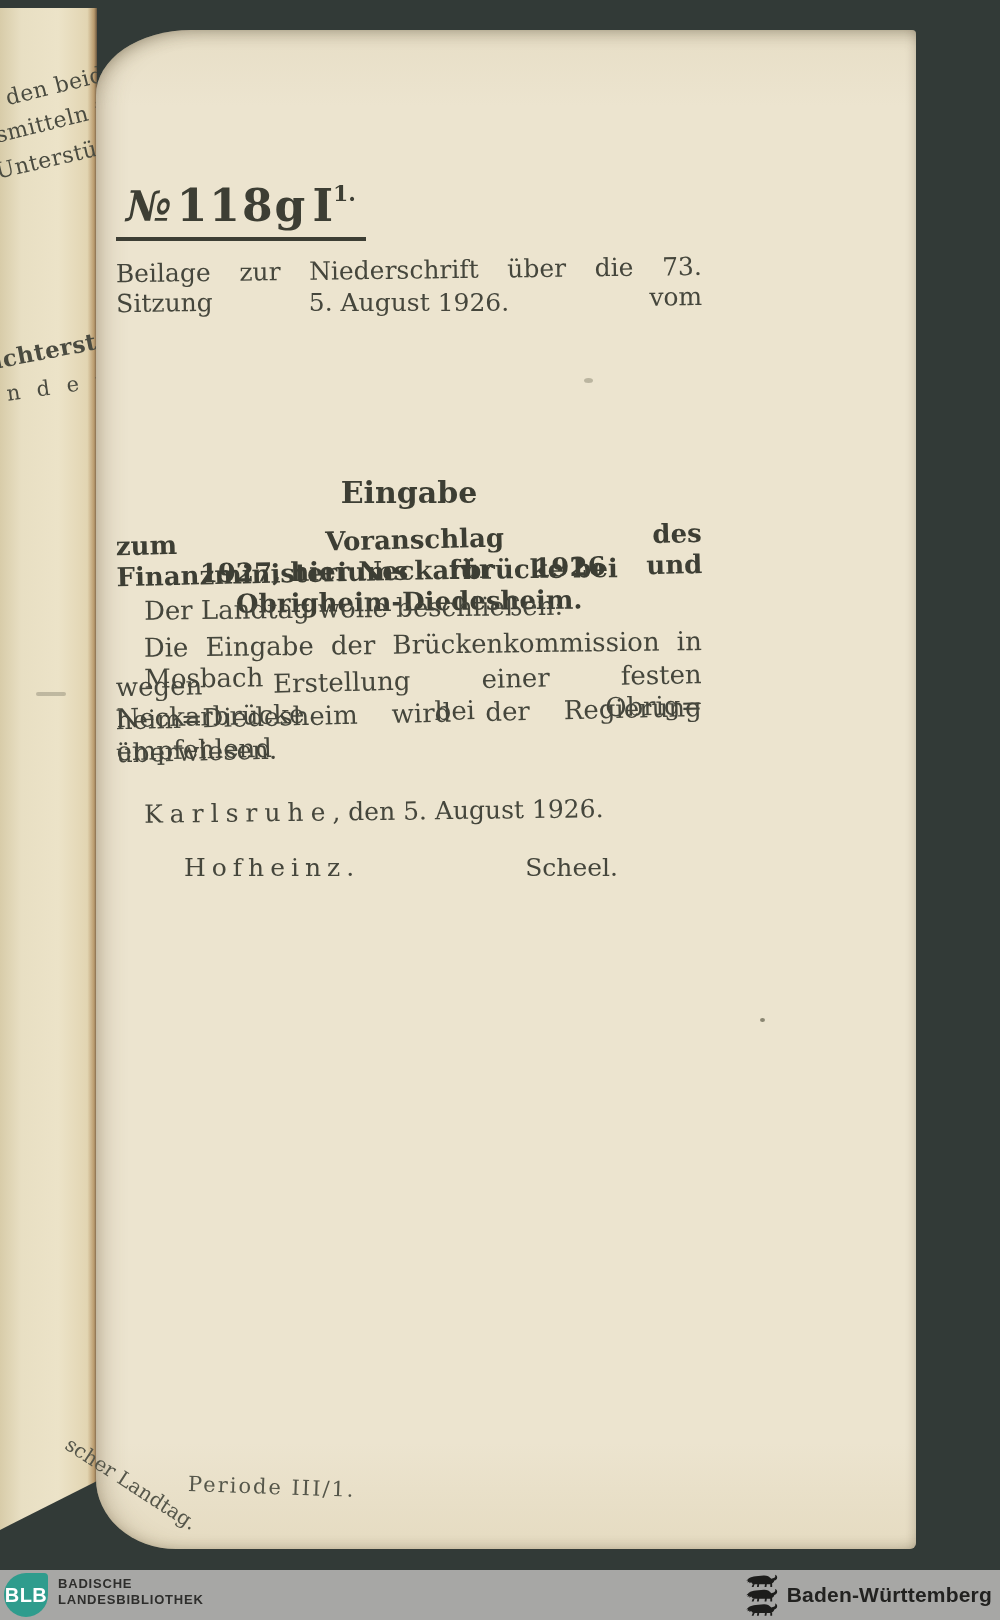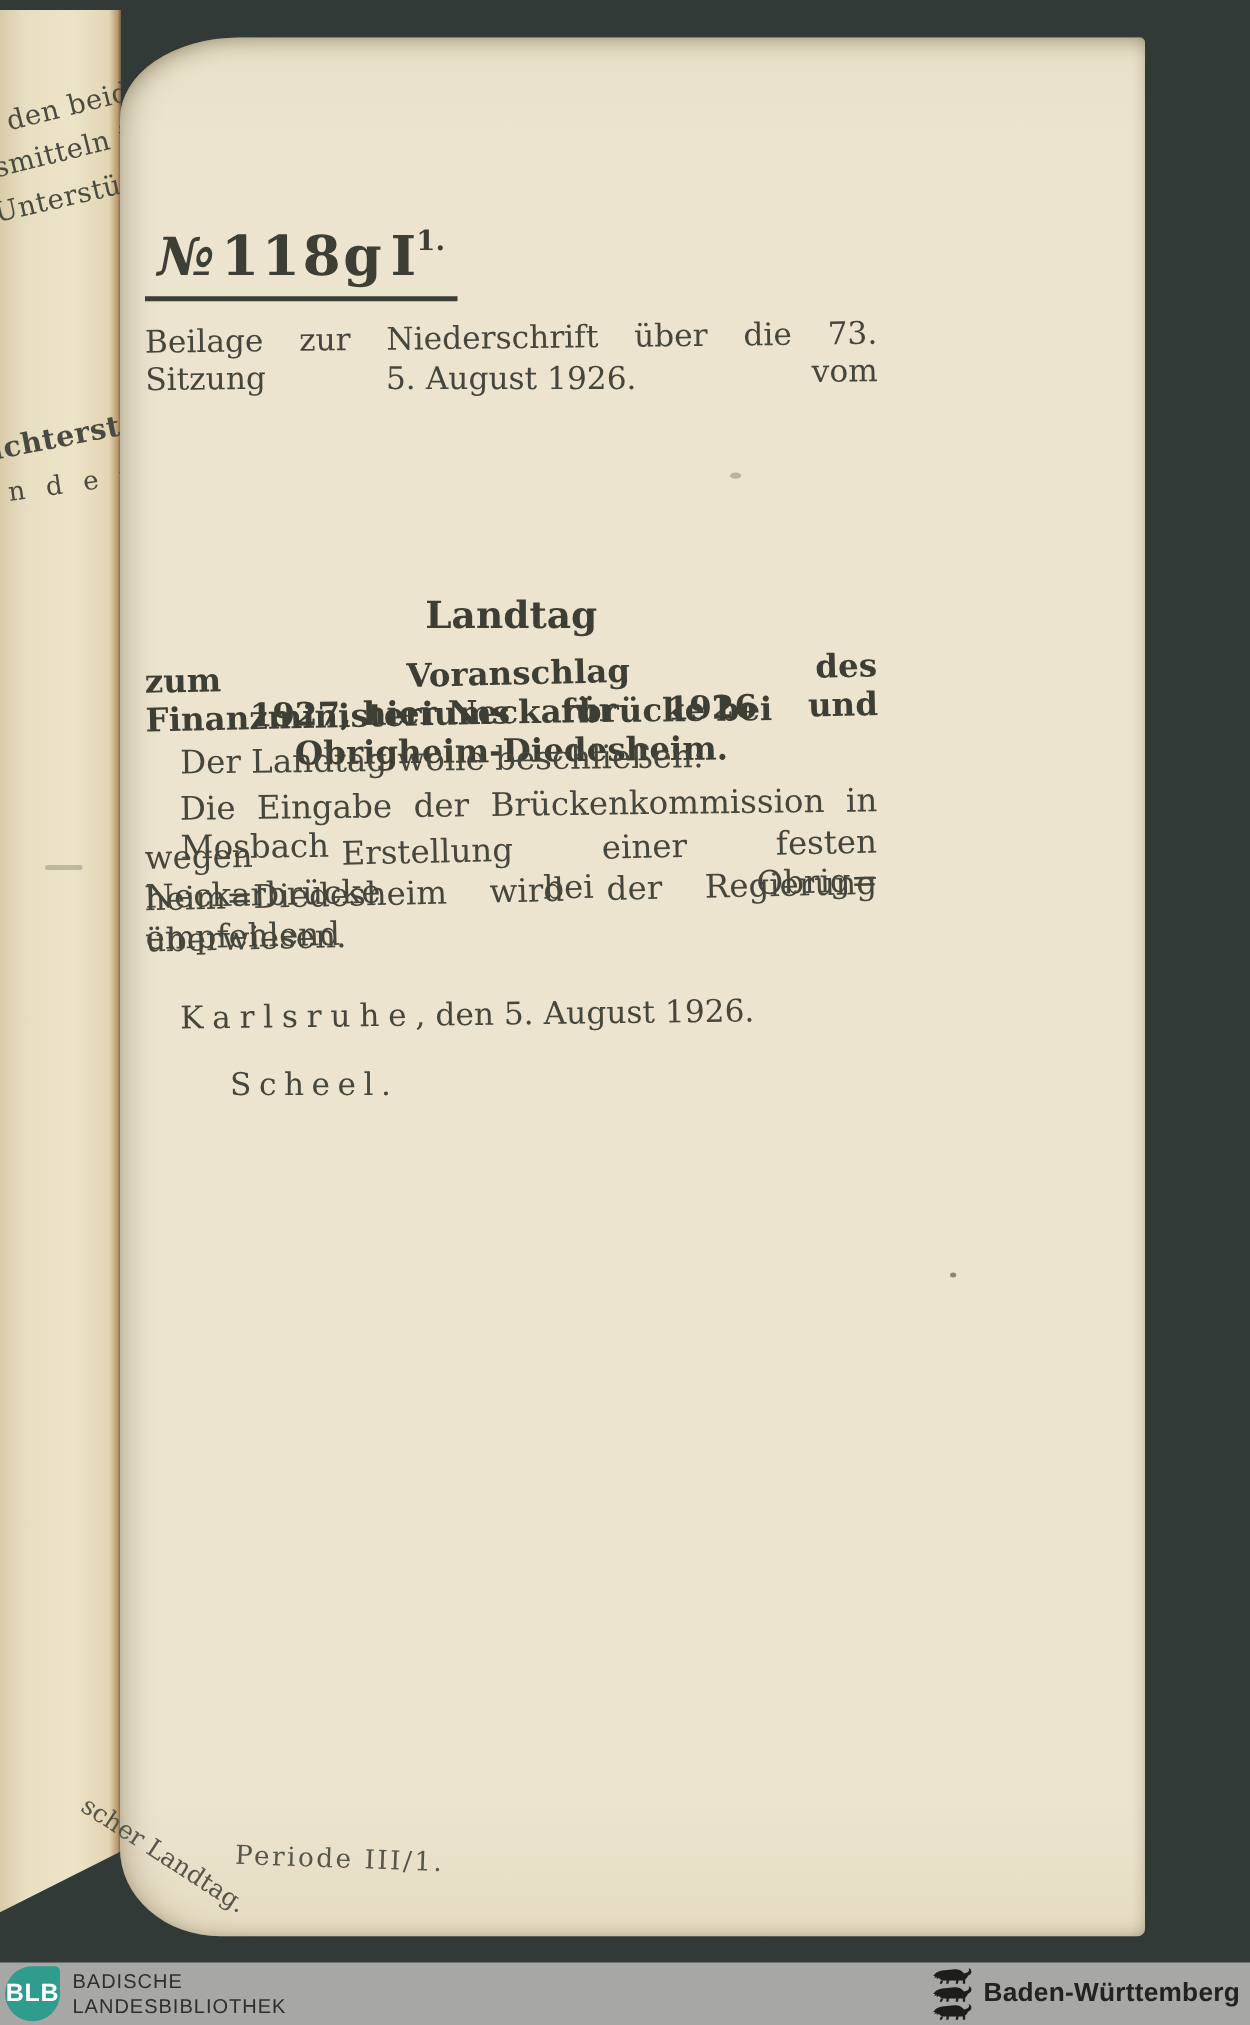--- a/index.html
+++ b/index.html
@@ -75,21 +75,21 @@
     position:absolute;left:0;top:1570px;width:1000px;height:50px;
     background:#a7a7a5;display:flex;align-items:center;
     font-family:"Liberation Sans", sans-serif;
   }
   .blb-badge{
     position:absolute;left:4px;top:3px;width:44px;height:44px;
     background:#2f9c8d;border-radius:50% 4px 50% 50%;
     display:flex;align-items:center;justify-content:center;
   }
   .blb-badge span{color:#ffffff;font-weight:bold;font-size:20px;letter-spacing:.5px;}
-  .lib-name{position:absolute;left:58px;top:6px;color:#2e2e2c;font-weight:normal;font-size:16px;line-height:1.25;letter-spacing:.8px;}
+  .lib-name{position:absolute;left:58px;top:6px;color:#2e2e2c;font-weight:bold;font-size:13px;line-height:1.25;letter-spacing:.8px;}
   .state{position:absolute;right:8px;top:0;height:50px;display:flex;align-items:center;}
   .arms{width:34px;height:44px;margin-right:8px;}
   .state-name{color:#222220;font-weight:bold;font-size:21px;letter-spacing:.2px;}
 </style>
 </head>
 <body>
 
 <div class="stage">
 
   <div class="left-page">
@@ -107,38 +107,39 @@
         <span class="inner">
           <span class="no-sym">№</span>
           <span class="no-num">118g</span>
           <span class="no-rom">I</span><span class="no-sup">1.</span>
         </span>
       </div>
 
       <div class="line jl tilt-a" style="top:222px;">Beilage zur Niederschrift über die 73. Sitzung vom</div>
       <div class="line center" style="top:258px;">5. August 1926.</div>
 
-      <div class="line center bold" style="top:445px;font-size:30px;">Landtag</div>
+      <div class="line center bold" style="top:445px;font-size:30px;">Eingabe</div>
 
       <div class="line jl bold subject tilt-b" style="top:488px;">zum Voranschlag des Finanzministeriums für 1926 und</div>
       <div class="line center bold subject tilt-a" style="top:522px;">1927, hier Neckarbrücke bei Obrigheim-Diedesheim.</div>
 
       <div class="line indent tilt-a" style="top:559px;font-size:26px;">Der Landtag wolle beschließen:</div>
 
       <div class="line jl body-ind tilt-a" style="top:596px;font-size:26px;">Die Eingabe der Brückenkommission in Mosbach</div>
       <div class="line jl tilt-b" style="top:629px;font-size:26px;">wegen Erstellung einer festen Neckarbrücke bei Obrig=</div>
       <div class="line jl tilt-b" style="top:662px;font-size:26px;">heim=Diedesheim wird der Regierung empfehlend</div>
       <div class="line tilt-b" style="top:695px;font-size:26px;">überwiesen.</div>
 
       <div class="line indent dateline tilt-a" style="top:763px;">
         <span class="city">Karlsruhe</span><span>, den 5. August 1926.</span>
       </div>
     </div>
 
     <div class="sigs">
+      <span class="sig">Hofheinz.</span>
       <span class="sig">Scheel.</span>
     </div>
 
     <div class="speck speck-1"></div>
     <div class="speck speck-2"></div>
   </div>
 
   <div class="pfoot-frag">scher Landtag.</div>
   <div class="pfoot-period">Periode III/1.</div>
   <div class="speck speck-3"></div>

